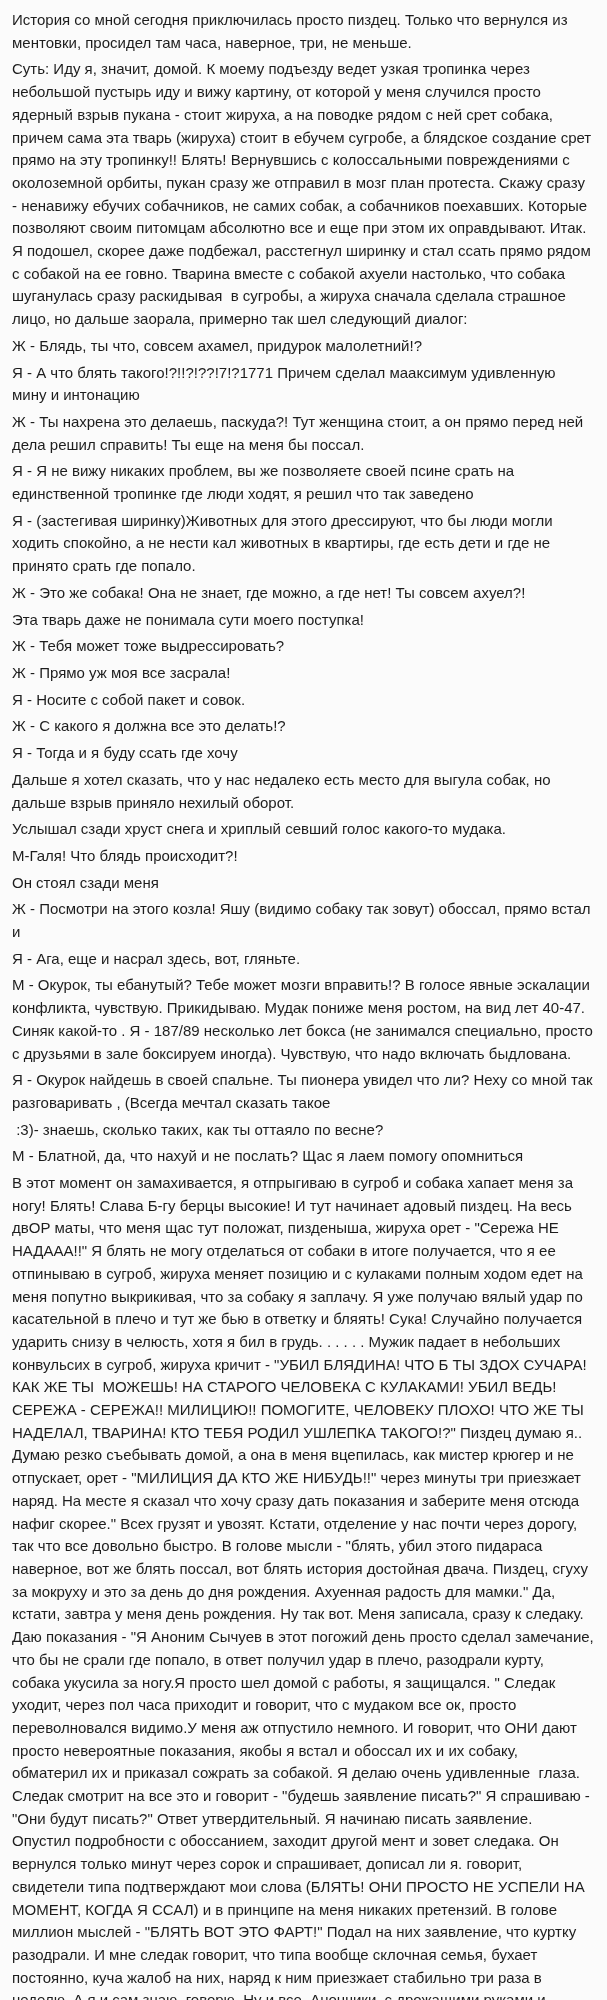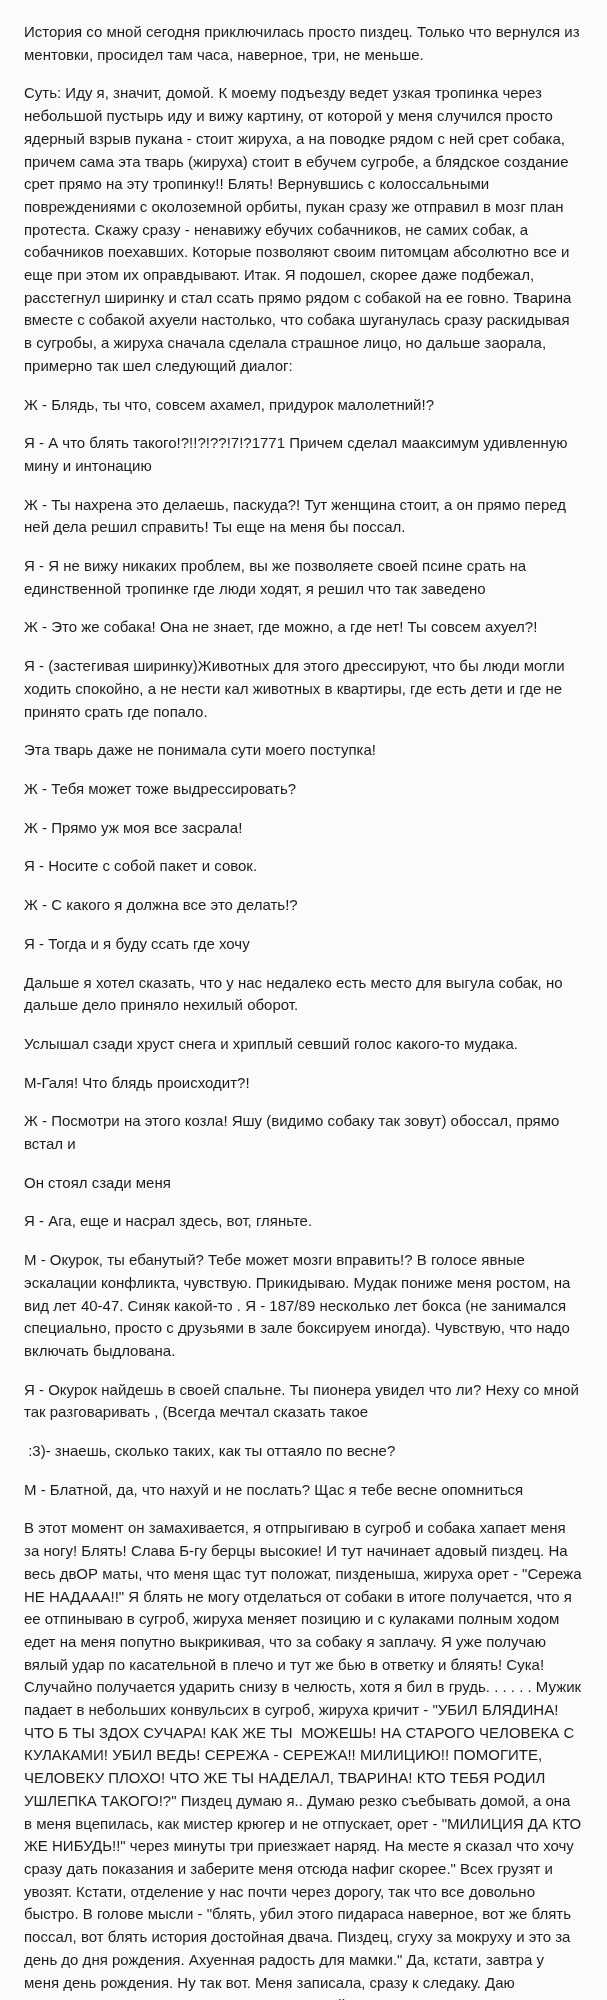--- a/index.html
+++ b/index.html
@@ -14,48 +14,48 @@
   }
   .story {
     padding: 5px 9px 8px 8px;
     font-family: "Liberation Sans", "DejaVu Sans", sans-serif;
     font-size: 15px;
     line-height: 22.7px;
     color: #1d1d1d;
     -webkit-font-smoothing: antialiased;
   }
   .story p {
-    margin: 16px;
+    margin: 4px;
     padding: 0;
     white-space: pre-wrap;
     word-wrap: break-word;
   }
 </style>
 </head>
 <body>
 
 <main class="story">
   <p>История со мной сегодня приключилась просто пиздец. Только что вернулся из ментовки, просидел там часа, наверное, три, не меньше.</p>
   <p>Суть: Иду я, значит, домой. К моему подъезду ведет узкая тропинка через небольшой пустырь иду и вижу картину, от которой у меня случился просто ядерный взрыв пукана - стоит жируха, а на поводке рядом с ней срет собака, причем сама эта тварь (жируха) стоит в ебучем сугробе, а блядское создание срет прямо на эту тропинку!! Блять! Вернувшись с колоссальными повреждениями с околоземной орбиты, пукан сразу же отправил в мозг план протеста. Скажу сразу - ненавижу ебучих собачников, не самих собак, а собачников поехавших. Которые позволяют своим питомцам абсолютно все и еще при этом их оправдывают. Итак. Я подошел, скорее даже подбежал, расстегнул ширинку и стал ссать прямо рядом с собакой на ее говно. Тварина вместе с собакой ахуели настолько, что собака шуганулась сразу раскидывая  в сугробы, а жируха сначала сделала страшное лицо, но дальше заорала, примерно так шел следующий диалог:</p>
   <p>Ж - Блядь, ты что, совсем ахамел, придурок малолетний!?</p>
   <p>Я - А что блять такого!?!!?!??!7!?1771 Причем сделал мааксимум удивленную мину и интонацию</p>
   <p>Ж - Ты нахрена это делаешь, паскуда?! Тут женщина стоит, а он прямо перед ней дела решил справить! Ты еще на меня бы поссал.</p>
   <p>Я - Я не вижу никаких проблем, вы же позволяете своей псине срать на единственной тропинке где люди ходят, я решил что так заведено</p>
+  <p>Я - (застегивая ширинку)Животных для этого дрессируют, что бы люди могли ходить спокойно, а не нести кал животных в квартиры, где есть дети и где не принято срать где попало.</p>
   <p>Ж - Это же собака! Она не знает, где можно, а где нет! Ты совсем ахуел?!</p>
-  <p>Я - (застегивая ширинку)Животных для этого дрессируют, что бы люди могли ходить спокойно, а не нести кал животных в квартиры, где есть дети и где не принято срать где попало.</p>
   <p>Эта тварь даже не понимала сути моего поступка!</p>
   <p>Ж - Тебя может тоже выдрессировать?</p>
   <p>Ж - Прямо уж моя все засрала!</p>
   <p>Я - Носите с собой пакет и совок.</p>
   <p>Ж - С какого я должна все это делать!?</p>
   <p>Я - Тогда и я буду ссать где хочу</p>
-  <p>Дальше я хотел сказать, что у нас недалеко есть место для выгула собак, но дальше дело приняло нехилый оборот.</p>
+  <p>Дальше я хотел сказать, что у нас недалеко есть место для выгула собак, но дальше взрыв приняло нехилый оборот.</p>
   <p>Услышал сзади хруст снега и хриплый севший голос какого-то мудака.</p>
   <p>М-Галя! Что блядь происходит?!</p>
+  <p>Он стоял сзади меня</p>
   <p>Ж - Посмотри на этого козла! Яшу (видимо собаку так зовут) обоссал, прямо встал и</p>
-  <p>Он стоял сзади меня</p>
   <p>Я - Ага, еще и насрал здесь, вот, гляньте.</p>
   <p>М - Окурок, ты ебанутый? Тебе может мозги вправить!? В голосе явные эскалации конфликта, чувствую. Прикидываю. Мудак пониже меня ростом, на вид лет 40-47. Синяк какой-то . Я - 187/89 несколько лет бокса (не занимался специально, просто с друзьями в зале боксируем иногда). Чувствую, что надо включать быдлована.</p>
   <p>Я - Окурок найдешь в своей спальне. Ты пионера увидел что ли? Неху со мной так разговаривать , (Всегда мечтал сказать такое</p>
   <p> :3)- знаешь, сколько таких, как ты оттаяло по весне?</p>
-  <p>М - Блатной, да, что нахуй и не послать? Щас я тебе весне опомниться</p>
+  <p>М - Блатной, да, что нахуй и не послать? Щас я лаем помогу опомниться</p>
   <p>В этот момент он замахивается, я отпрыгиваю в сугроб и собака хапает меня за ногу! Блять! Слава Б-гу берцы высокие! И тут начинает адовый пиздец. На весь двОР маты, что меня щас тут положат, пизденыша, жируха орет - "Сережа НЕ НАДААА!!" Я блять не могу отделаться от собаки в итоге получается, что я ее отпинываю в сугроб, жируха меняет позицию и с кулаками полным ходом едет на меня попутно выкрикивая, что за собаку я заплачу. Я уже получаю вялый удар по касательной в плечо и тут же бью в ответку и бляять! Сука! Случайно получается ударить снизу в челюсть, хотя я бил в грудь. . . . . . Мужик падает в небольших конвульсих в сугроб, жируха кричит - "УБИЛ БЛЯДИНА! ЧТО Б ТЫ ЗДОХ СУЧАРА! КАК ЖЕ ТЫ  МОЖЕШЬ! НА СТАРОГО ЧЕЛОВЕКА С КУЛАКАМИ! УБИЛ ВЕДЬ! СЕРЕЖА - СЕРЕЖА!! МИЛИЦИЮ!! ПОМОГИТЕ, ЧЕЛОВЕКУ ПЛОХО! ЧТО ЖЕ ТЫ НАДЕЛАЛ, ТВАРИНА! КТО ТЕБЯ РОДИЛ УШЛЕПКА ТАКОГО!?" Пиздец думаю я.. Думаю резко съебывать домой, а она в меня вцепилась, как мистер крюгер и не отпускает, орет - "МИЛИЦИЯ ДА КТО ЖЕ НИБУДЬ!!" через минуты три приезжает наряд. На месте я сказал что хочу сразу дать показания и заберите меня отсюда нафиг скорее." Всех грузят и увозят. Кстати, отделение у нас почти через дорогу, так что все довольно быстро. В голове мысли - "блять, убил этого пидараса наверное, вот же блять поссал, вот блять история достойная двача. Пиздец, сгуху за мокруху и это за день до дня рождения. Ахуенная радость для мамки." Да, кстати, завтра у меня день рождения. Ну так вот. Меня записала, сразу к следаку. Даю показания - "Я Аноним Сычуев в этот погожий день просто сделал замечание, что бы не срали где попало, в ответ получил удар в плечо, разодрали курту, собака укусила за ногу.Я просто шел домой с работы, я защищался. " Следак уходит, через пол часа приходит и говорит, что с мудаком все ок, просто переволновался видимо.У меня аж отпустило немного. И говорит, что ОНИ дают просто невероятные показания, якобы я встал и обоссал их и их собаку, обматерил их и приказал сожрать за собакой. Я делаю очень удивленные  глаза. Следак смотрит на все это и говорит - "будешь заявление писать?" Я спрашиваю - "Они будут писать?" Ответ утвердительный. Я начинаю писать заявление. Опустил подробности с обоссанием, заходит другой мент и зовет следака. Он вернулся только минут через сорок и спрашивает, дописал ли я. говорит, свидетели типа подтверждают мои слова (БЛЯТЬ! ОНИ ПРОСТО НЕ УСПЕЛИ НА МОМЕНТ, КОГДА Я ССАЛ) и в принципе на меня никаких претензий. В голове миллион мыслей - "БЛЯТЬ ВОТ ЭТО ФАРТ!" Подал на них заявление, что куртку разодрали. И мне следак говорит, что типа вообще склочная семья, бухает постоянно, куча жалоб на них, наряд к ним приезжает стабильно три раза в неделю. А я и сам знаю, говорю. Ну и все. Анончики, с дрожащими руками и прыгающим сердцем залетаю в ближайший магазин, беру 0.5 старого мельника и сразу капчевать вам стори. Ахуеть. Фух.</p>
 </main>
 
 </body></html>

